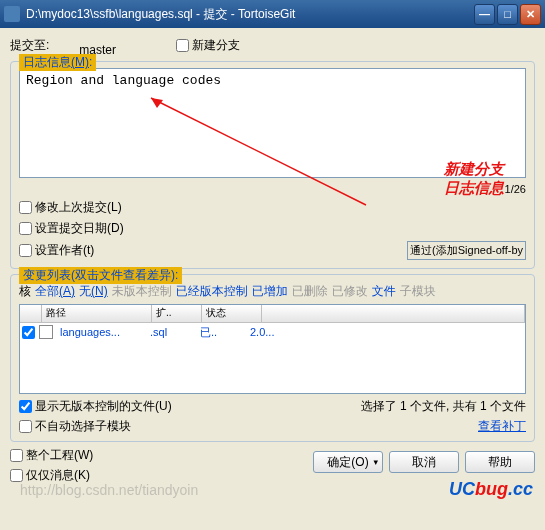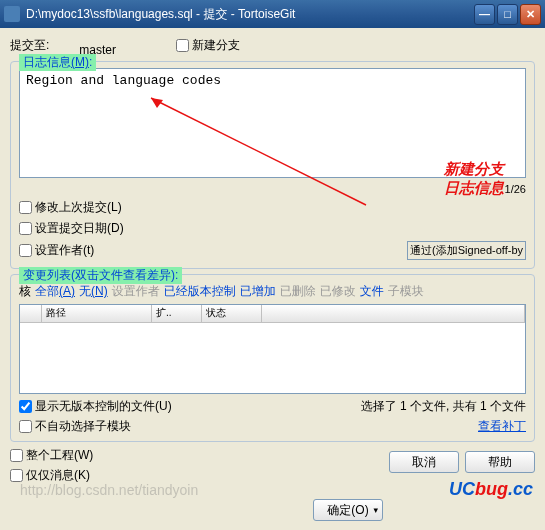--- a/index.html
+++ b/index.html
@@ -10,21 +10,21 @@
 .winbtns { display: flex; gap: 2px; }
 .winbtn { width: 21px; height: 21px; background: linear-gradient(to bottom, #5a8fcf, #2a5a95); border: 1px solid #1a3a6a; border-radius: 3px; display: flex; align-items: center; justify-content: center; color: #fff; font-size: 11px; font-weight: bold; cursor: pointer; }
 .winbtn.close { background: linear-gradient(to bottom, #e88a6a, #c8502a); border-color: #8a3010; }
 .body-area { padding: 6px 10px; font-size: 12px; }
 .row { display: flex; align-items: center; margin-bottom: 4px; }
 .commit-to { margin-right: 30px; }
 .branch { color: #000; margin-right: 60px; margin-top: 9px; }
 .chk { display: flex; align-items: center; gap: 3px; }
 .chk input { width: 13px; height: 13px; }
 .group { border: 1px solid #b8c8d8; border-radius: 4px; padding: 6px 8px 8px; margin-bottom: 5px; position: relative; }
-.group-title { color: #0046d5; position: absolute; top: -8px; left: 8px; background: #86efac; padding: 0 4px; font-size: 12px; }
+.group-title { color: #0046d5; position: absolute; top: -8px; left: 8px; background: #eab308; padding: 0 4px; font-size: 12px; }
 .group-title .u { text-decoration: underline; }
 .log-text { width: 100%; height: 110px; border: 1px solid #7f9db9; background: #fff; padding: 4px 6px; font-family: "Courier New", monospace; font-size: 13px; color: #000; resize: none; outline: none; }
 .annotation { position: absolute; color: #e81313; font-size: 15px; font-style: italic; font-weight: bold; }
 .arrow { position: absolute; }
 .counter { text-align: right; font-size: 11px; margin-top: 2px; }
 .checkrow { margin-top: 4px; display: flex; align-items: center; }
 .signoff-btn { margin-left: auto; font-size: 11px; border: 1px solid #7f9db9; background: #ece9d8; padding: 1px 2px; cursor: pointer; }
 .filters { font-size: 12px; margin: 2px 0 4px; display: flex; gap: 4px; flex-wrap: wrap; }
 .filters span { cursor: pointer; }
 .dimmed { color: #999; }
@@ -35,21 +35,21 @@
 .th { border-right: 1px solid #c0c0c0; padding: 1px 4px; }
 .trow { display: flex; align-items: center; height: 18px; font-size: 11px; padding: 0 2px; }
 .trow input { width: 13px; height: 13px; margin-right: 4px; }
 .fileicon { width: 14px; height: 14px; background: #fff; border: 1px solid #888; margin-right: 3px; display: inline-block; }
 .cell { padding: 0 4px; color: #0046d5; overflow: hidden; white-space: nowrap; }
 .wm { position: absolute; width: 110px; height: 80px; right: 30px; top: 5px; opacity: 0.15; z-index: -1; }
 .status-row { display: flex; justify-content: space-between; align-items: flex-start; margin-top: 4px; font-size: 12px; }
 .viewpatch { color: #0046d5; text-decoration: underline; cursor: pointer; text-align: right; }
 .buttons-row { display: flex; justify-content: flex-end; gap: 6px; margin-top: 4px; }
 .btn { min-width: 70px; height: 22px; border: 1px solid #7f9db9; background: linear-gradient(to bottom, #fff, #e4e4e4); border-radius: 3px; font-size: 12px; cursor: pointer; display: flex; align-items: center; justify-content: center; }
-.btn.split { position: relative; padding-right: 0; margin-top: 48px; }
+.btn.split { position: relative; padding-right: 0; }
 .btn.split::after { content: "▾"; position: absolute; right: 4px; font-size: 9px; }
 .watermark-text { position: absolute; right: 12px; bottom: 30px; font-family: Arial; font-weight: bold; font-style: italic; font-size: 18px; }
 .watermark-text .uc { color: #0a5acc; }
 .watermark-text .bug { color: #e81313; }
 .blog-wm { position: absolute; bottom: 32px; left: 20px; color: rgba(120,120,120,0.35); font-size: 14px; font-family: Arial; }
 </style>
 </head>
 <body>
 
 <div class="titlebar">
@@ -108,35 +108,43 @@
   </div>
 
   <div class="group" style="padding-bottom:6px;">
     <div class="group-title">
       <span>变更列表</span><span>(双击文件查看差异)</span>:
     </div>
     <div class="filters">
       <span>核</span>
       <span class="lnk"><span>全部</span><span class="u">(A)</span></span>
       <span class="lnk"><span>无</span><span class="u">(N)</span></span>
-      <span class="dimmed">设置作者</span>
+      <span class="dimmed">未版本控制</span>
       <span class="lnk">已经版本控制</span>
       <span class="lnk">已增加</span>
       <span class="dimmed">已删除</span>
       <span class="dimmed">已修改</span>
       <span class="lnk">文件</span>
       <span class="dimmed">子模块</span>
     </div>
     <div class="table-wrap">
       <div class="thead">
         <div class="th" style="width:22px;"></div>
         <div class="th" style="width:110px;">路径</div>
         <div class="th" style="width:50px;">扩..</div>
         <div class="th" style="width:60px;">状态</div>
         <div class="th" style="flex:1;"></div>
+      </div>
+      <div class="trow">
+        <input type="checkbox" checked="" style="">
+        <span class="fileicon"></span>
+        <span class="cell" style="width:90px;">languages...</span>
+        <span class="cell" style="width:50px;">.sql</span>
+        <span class="cell" style="width:50px;">已..</span>
+        <span class="cell" style="width:60px;">2.0...</span>
       </div>
       <svg class="wm" viewBox="0 0 100 80">
           <circle cx="50" cy="45" r="34" fill="#5a9a3a"></circle>
           <circle cx="30" cy="25" r="12" fill="#c85a2a"></circle>
         </svg>
     </div>
 
     <div class="status-row">
       <div>
         <label class="chk">

